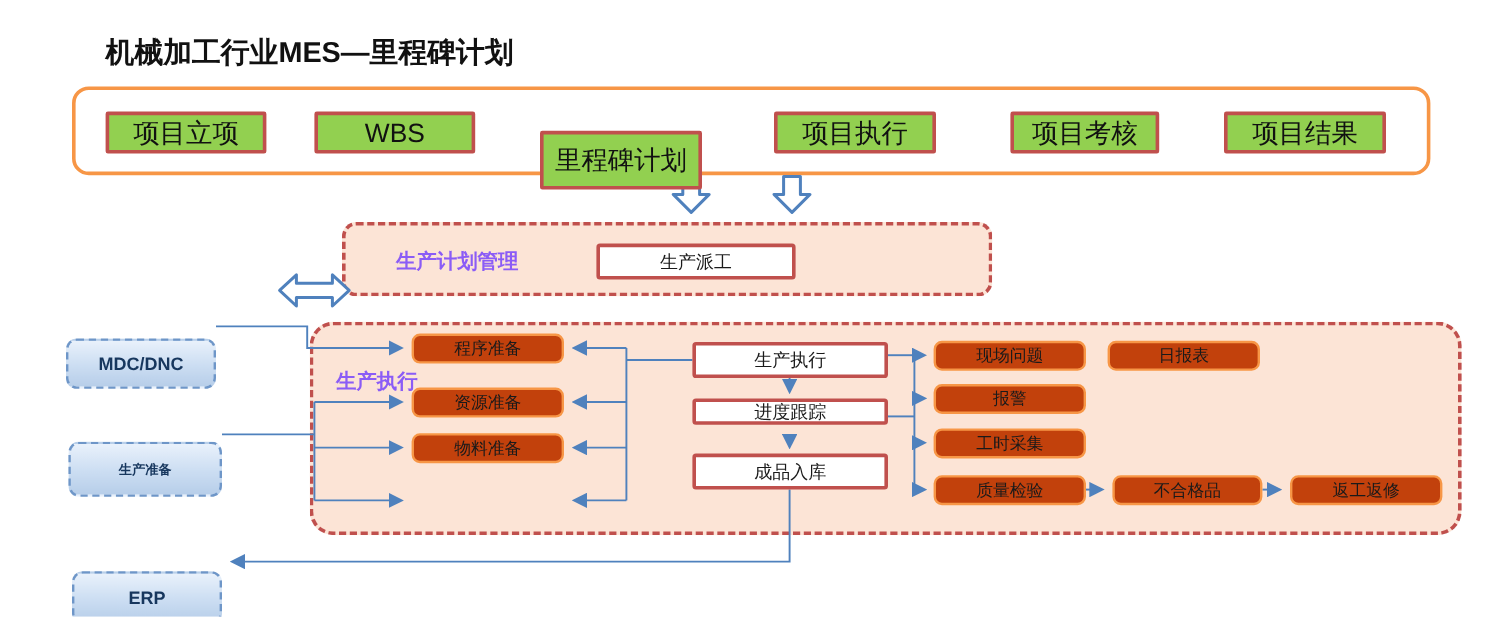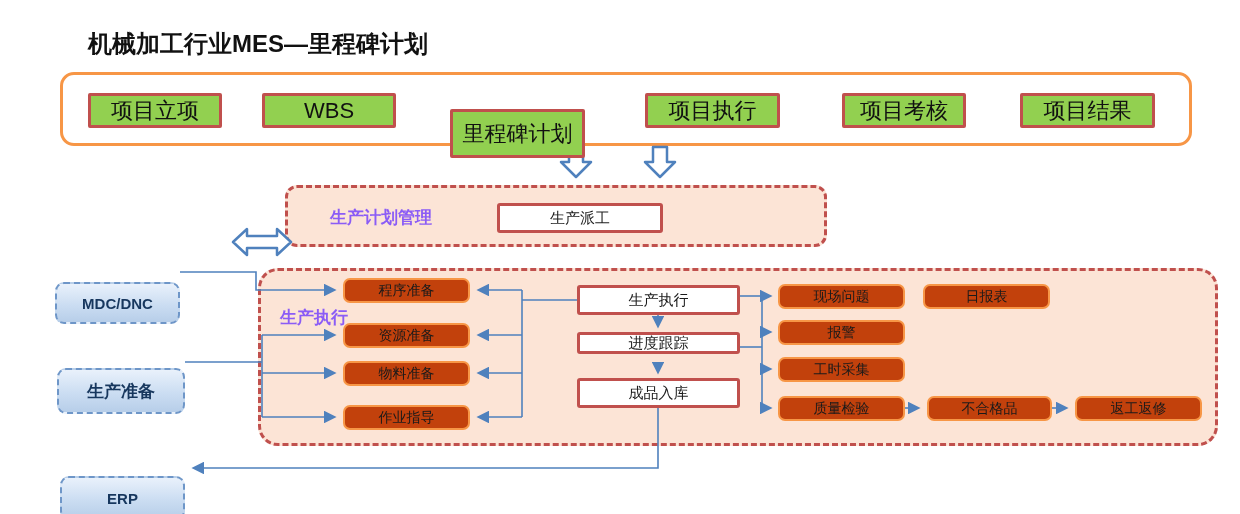--- a/index.html
+++ b/index.html
@@ -71,23 +71,20 @@
 
   <div class="abs small-box" style="left:343px;top:278px;width:127px;height:25px;">
       <span>程序准备</span>
     </div>
   <div class="abs small-box" style="left:343px;top:323px;width:127px;height:25px;">
       <span>资源准备</span>
     </div>
   <div class="abs small-box" style="left:343px;top:361px;width:127px;height:25px;">
       <span>物料准备</span>
     </div>
-  <div class="abs small-box" style="left:343px;top:405px;width:127px;height:25px;">
-      <span>作业指导</span>
-    </div>
 
   <div class="abs flow-box" style="left:577px;top:285px;width:163px;height:30px;">
       <span>生产执行</span>
     </div>
   <div class="abs flow-box" style="left:577px;top:332px;width:163px;height:22px;">
       <span>进度跟踪</span>
     </div>
   <div class="abs flow-box" style="left:577px;top:378px;width:163px;height:30px;">
       <span>成品入库</span>
     </div>
@@ -112,21 +109,21 @@
   <div class="abs small-box" style="left:927px;top:396px;width:125px;height:25px;">
       <span>不合格品</span>
     </div>
   <div class="abs small-box" style="left:1075px;top:396px;width:127px;height:25px;">
       <span>返工返修</span>
     </div>
 
   <div class="abs ext-box" style="left:55px;top:254px;width:125px;height:42px;font-size:15px;">
       <span>MDC/DNC</span>
     </div>
-  <div class="abs ext-box" style="left:57px;top:340px;width:128px;height:46px;font-size:17px;">
+  <div class="abs ext-box" style="left:57px;top:340px;width:128px;height:46px;font-size:11px;">
       <span>生产准备</span>
     </div>
   <div class="abs ext-box" style="left:60px;top:448px;width:125px;height:44px;font-size:15px;">
       <span>ERP</span>
     </div>
 
   <svg class="connectors" width="1240" height="514" viewBox="0 0 1240 514">
     <defs>
       <marker id="arr" viewBox="0 0 10 10" refX="8" refY="5" markerWidth="8" markerHeight="8" orient="auto-start-reverse">
         <path d="M0,0 L10,5 L0,10 z" fill="#4F81BD"></path>

